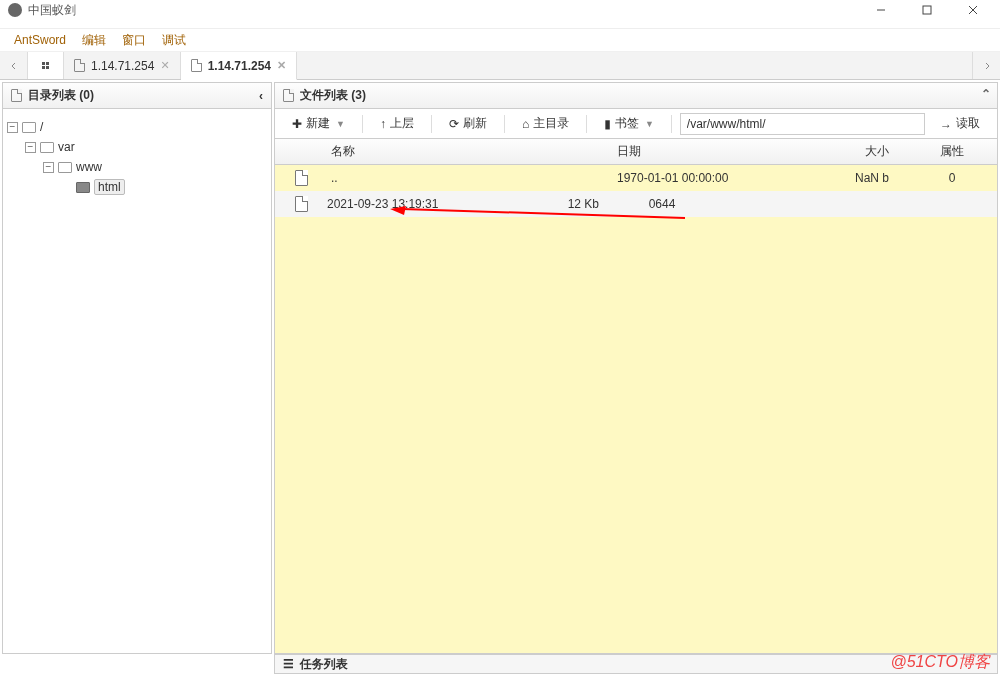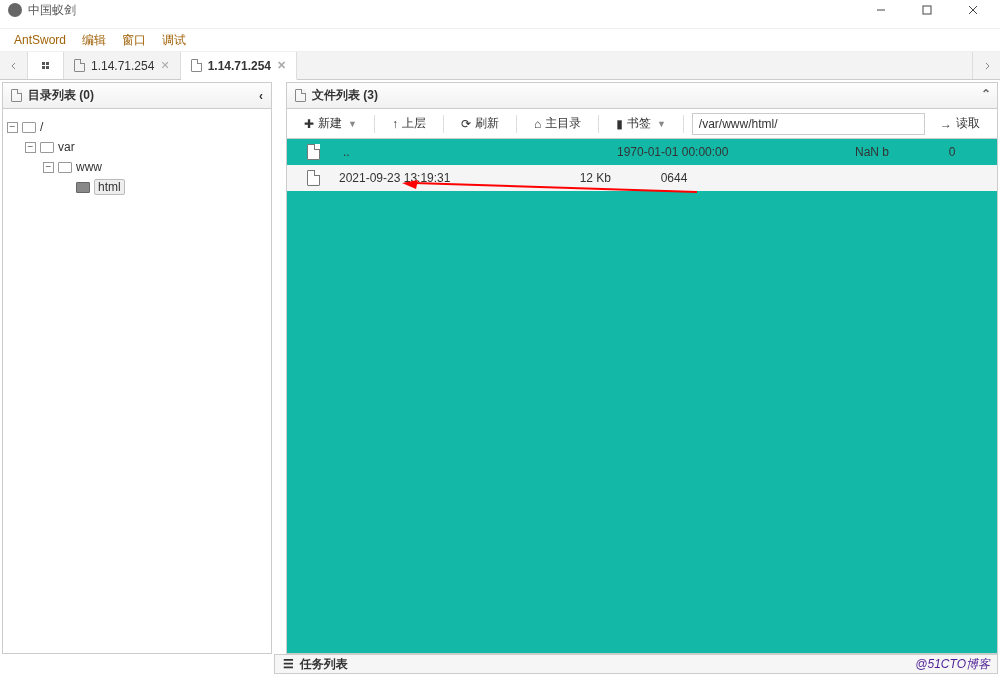--- a/index.html
+++ b/index.html
@@ -41,21 +41,21 @@
 .tree { padding:8px 4px; }
 .treenode { display:flex; align-items:center; gap:4px; height:20px; }
 .toggle { width:11px; height:11px; border:1px solid #999; display:flex; align-items:center; justify-content:center; font-size:10px; line-height:1; color:#555; background:#fff; }
 .folder { width:14px; height:11px; border:1px solid #999; background:#fff; border-radius:1px; position:relative; }
 .folder.dark { background:#888; border-color:#666; }
 .treelabel { color:#333; }
 .treenode.selected .treelabel { background:#eee; border:1px solid #bbb; padding:0 3px; border-radius:2px; }
 .ind1 { padding-left:18px; } .ind2 { padding-left:36px; } .ind3 { padding-left:54px; }
 
 
-.filepanel { flex:1; border:1px solid #ccc; margin:2px 2px 2px 13px; display:flex; flex-direction:column; background:#14b8a6; position:relative; }
+.filepanel { flex:1; border:1px solid #ccc; margin:2px 2px 2px 1px; display:flex; flex-direction:column; background:#fef9c3; position:relative; }
 .collapsearrow { position:absolute; right:6px; top:4px; color:#666; }
 
 
 .toolbar { height:30px; border-bottom:1px solid #ccc; display:flex; align-items:center; padding:0 8px; gap:6px; background:#fff; }
 .tbbtn { display:flex; align-items:center; gap:4px; padding:3px 8px; border:1px solid transparent; border-radius:2px; color:#444; }
 .tbsep { width:1px; height:18px; background:#ddd; margin:0 2px; }
 .pathinput { flex:1; height:22px; border:1px solid #ccc; padding:0 6px; background:#fff; }
 .caret { font-size:9px; color:#888; margin-left:2px; }
 
 
@@ -71,21 +71,21 @@
 .fileicon { width:13px; height:16px; border:1px solid #777; border-radius:1px; position:relative; background:#fff; }
 .fileicon::after { content:""; position:absolute; right:-1px; top:-1px; width:5px; height:5px; background:#fff; border-left:1px solid #777; border-bottom:1px solid #777; }
 .fileicon.code::before { content:"</>"; position:absolute; font-size:7px; top:4px; left:1px; color:#666; transform:scale(.8); }
 .tablebody { flex:1; overflow:auto; position:relative; }
 
 
 .arrow-wrap { position:absolute; top:41px; left:115px; width:295px; height:14px; pointer-events:none; }
 
 
 .taskbar { position:absolute; left:274px; right:2px; bottom:2px; height:20px; border:1px solid #ccc; background:#f6f6f6; display:flex; align-items:center; padding:0 8px; gap:6px; color:#666; font-weight:bold; margin-top:-1px; }
-.watermark { position:absolute; right:10px; bottom:3px; color:#4c1d95; font-size:12px; font-style:italic; }
+.watermark { position:absolute; right:10px; bottom:3px; color:#ef4444; font-size:16px; font-style:italic; }
 </style>
 </head>
 <body>
 
 <div class="titlebar">
   <span class="app-icon"></span>
   <span class="title">中国蚁剑</span>
   <span class="spacer"></span>
   <div class="winbtn">
       <svg viewBox="0 0 10 10">
@@ -212,20 +212,27 @@
         <span class="caret">▼</span>
       </div>
       <div class="tbsep"></div>
       <input class="pathinput" value="/var/www/html/" style="">
       <div class="tbbtn">
         <span>→</span>
         <span>读取</span>
       </div>
     </div>
 
+    <div class="tablehead">
+      <div class="col-icon"></div>
+      <div class="col-name">名称</div>
+      <div class="col-date">日期</div>
+      <div class="col-size">大小</div>
+      <div class="col-attr">属性</div>
+    </div>
 
     <div class="tablebody">
       <div class="row">
         <div class="col-icon">
             <span class="fileicon"></span>
           </div>
         <div class="col-name">..</div>
         <div class="col-date">1970-01-01 00:00:00</div>
         <div class="col-size">NaN b</div>
         <div class="col-attr">0</div>

